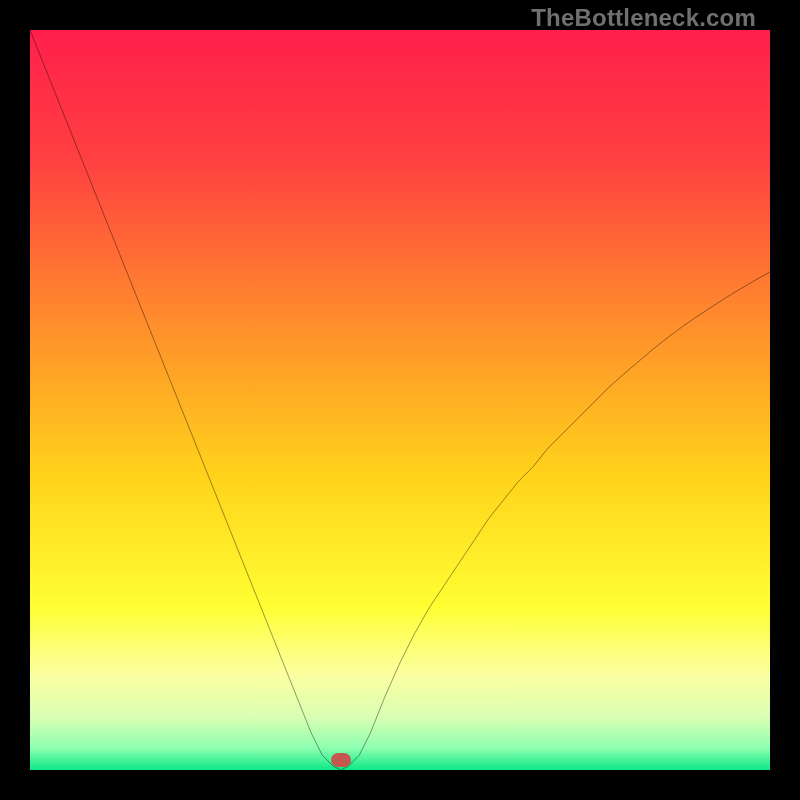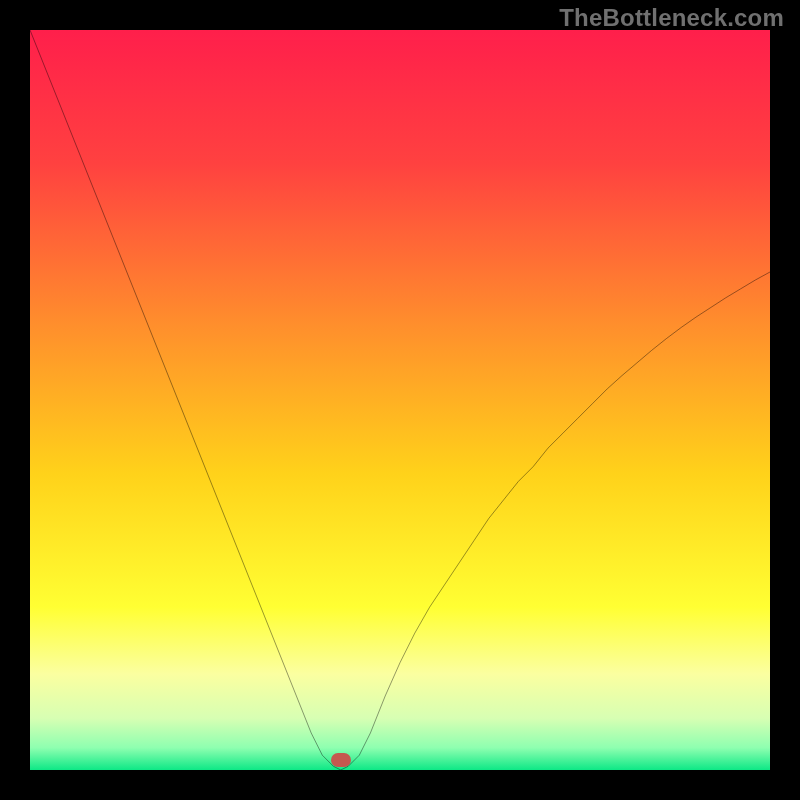--- a/index.html
+++ b/index.html
@@ -44,21 +44,21 @@
   .marker {
     position: absolute;
     width: 20px;
     height: 14px;
     border-radius: 7px;
     transform: translate(-50%, -50%);
   }
   .watermark {
     position: absolute;
     top: 4px;
-    right: 16px;
+    right: 44px;
     font-size: 24px;
     font-weight: 600;
     color: #707070;
     letter-spacing: 0.2px;
   }
 </style>
 </head>
 <body>
 
 <div class="frame">

